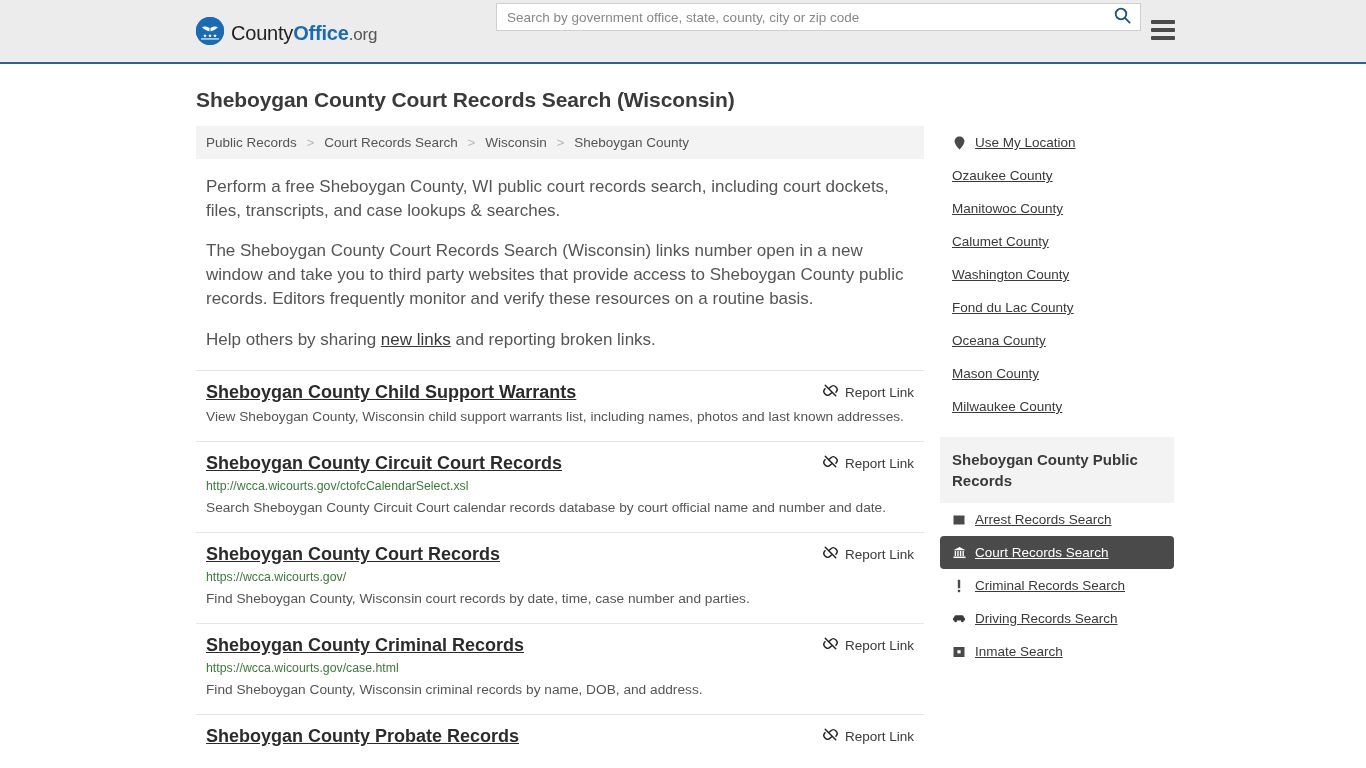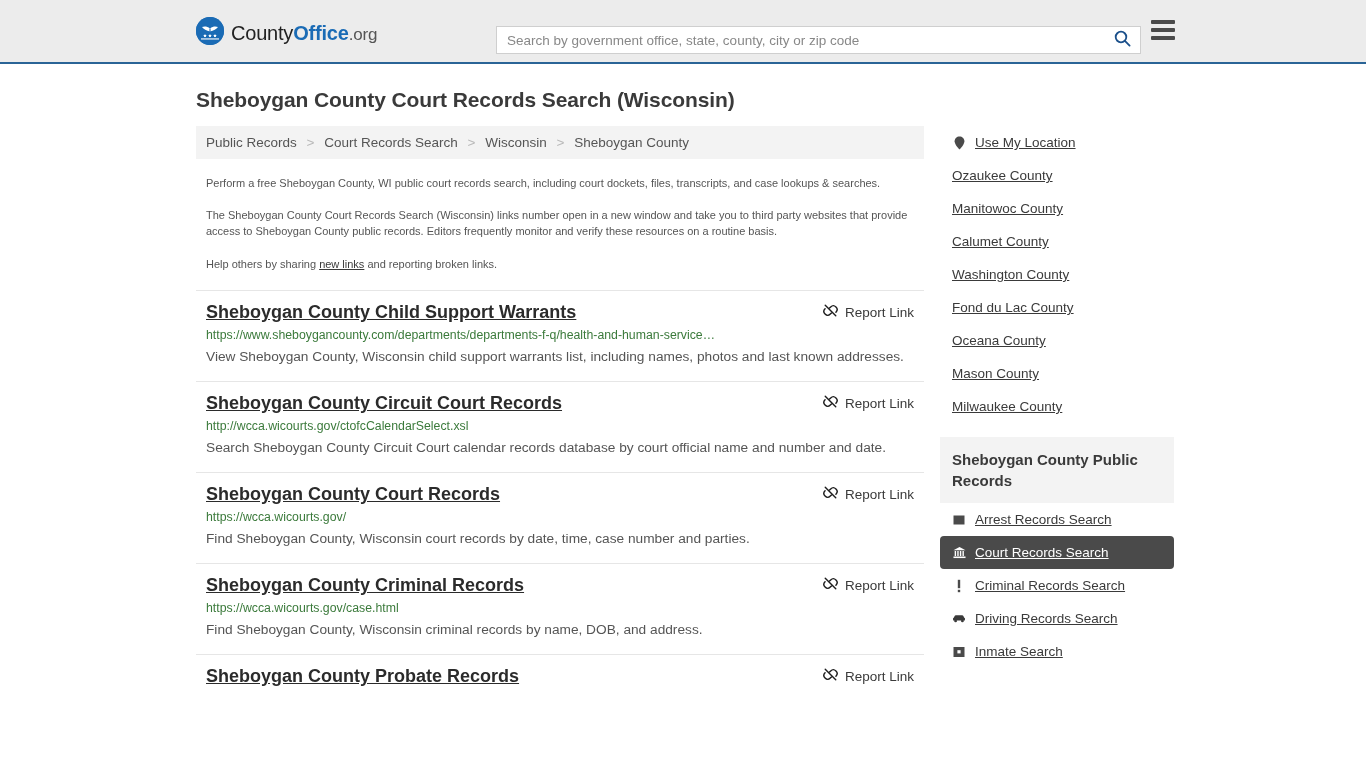--- a/index.html
+++ b/index.html
@@ -44,21 +44,21 @@
     color: #222;
     white-space: nowrap;
   }
   .brand-text .b { color: #1a6bb5; font-weight: bold; }
   .brand-text .n { font-weight: normal; }
   .brand-text .tld { color: #555; font-size: 17px; }
 
   .search-wrap {
     position: absolute;
     left: 496px;
-    top: 26px;
+    top: 3px;
     width: 645px;
     height: 28px;
     background: #fff;
     border: 1px solid #cfcfcf;
     display: flex;
     align-items: center;
   }
   .search-input {
     border: 0; outline: 0;
     flex: 1 1 auto;
@@ -129,22 +129,22 @@
   .breadcrumb a {
     color: #555;
     text-decoration: none;
   }
   .breadcrumb .sep { color: #b8b8b8; margin: 0 6px; }
   .breadcrumb .current { color: #555; }
 
   
   .intro { padding: 0 10px; }
   .intro p {
-    font-size: 11px;
-    line-height: 16px;
+    font-size: 17px;
+    line-height: 24px;
     color: #555;
     margin: 16px 0 0 0;
   }
   .intro p.tight { margin-top: 17px; }
   .intro a.inline-link {
     color: #3a3a3a;
     text-decoration: underline;
     font-weight: normal;
   }
 
@@ -305,21 +305,20 @@
                 <svg width="15" height="15" viewBox="0 0 16 16">
                   <path d="M3 3 L13 13 M13 3 L3 13" stroke="none" fill="none"></path>
                   <path d="M2.2 6.2 C0.6 7.8 0.6 10.2 2.2 11.8 C3.8 13.4 6.2 13.4 7.8 11.8 L9 10.6" fill="none" stroke="#1c1c1c" stroke-width="1.5" stroke-linecap="round"></path>
                   <path d="M13.8 9.8 C15.4 8.2 15.4 5.8 13.8 4.2 C12.2 2.6 9.8 2.6 8.2 4.2 L7 5.4" fill="none" stroke="#1c1c1c" stroke-width="1.5" stroke-linecap="round"></path>
                   <line x1="2.4" y1="2.4" x2="13.6" y2="13.6" stroke="#1c1c1c" stroke-width="1.5" stroke-linecap="round"></line>
                 </svg>
               </span>
               <span>Report Link</span>
             </span>
           </div>
-          <div class="result-url">https://www.sheboygancounty.com/departments/departments-f-q/health-and-human-service…</div>
           <div class="result-desc">View Sheboygan County, Wisconsin child support warrants list, including names, photos and last known addresses.</div>
         </div>
 
         <div class="result">
           <div class="result-head">
             <a class="result-title" href="#">Sheboygan County Circuit Court Records</a>
             <span class="report-link">
               <span>
                 <svg width="15" height="15" viewBox="0 0 16 16">
                   <path d="M2.2 6.2 C0.6 7.8 0.6 10.2 2.2 11.8 C3.8 13.4 6.2 13.4 7.8 11.8 L9 10.6" fill="none" stroke="#1c1c1c" stroke-width="1.5" stroke-linecap="round"></path>

